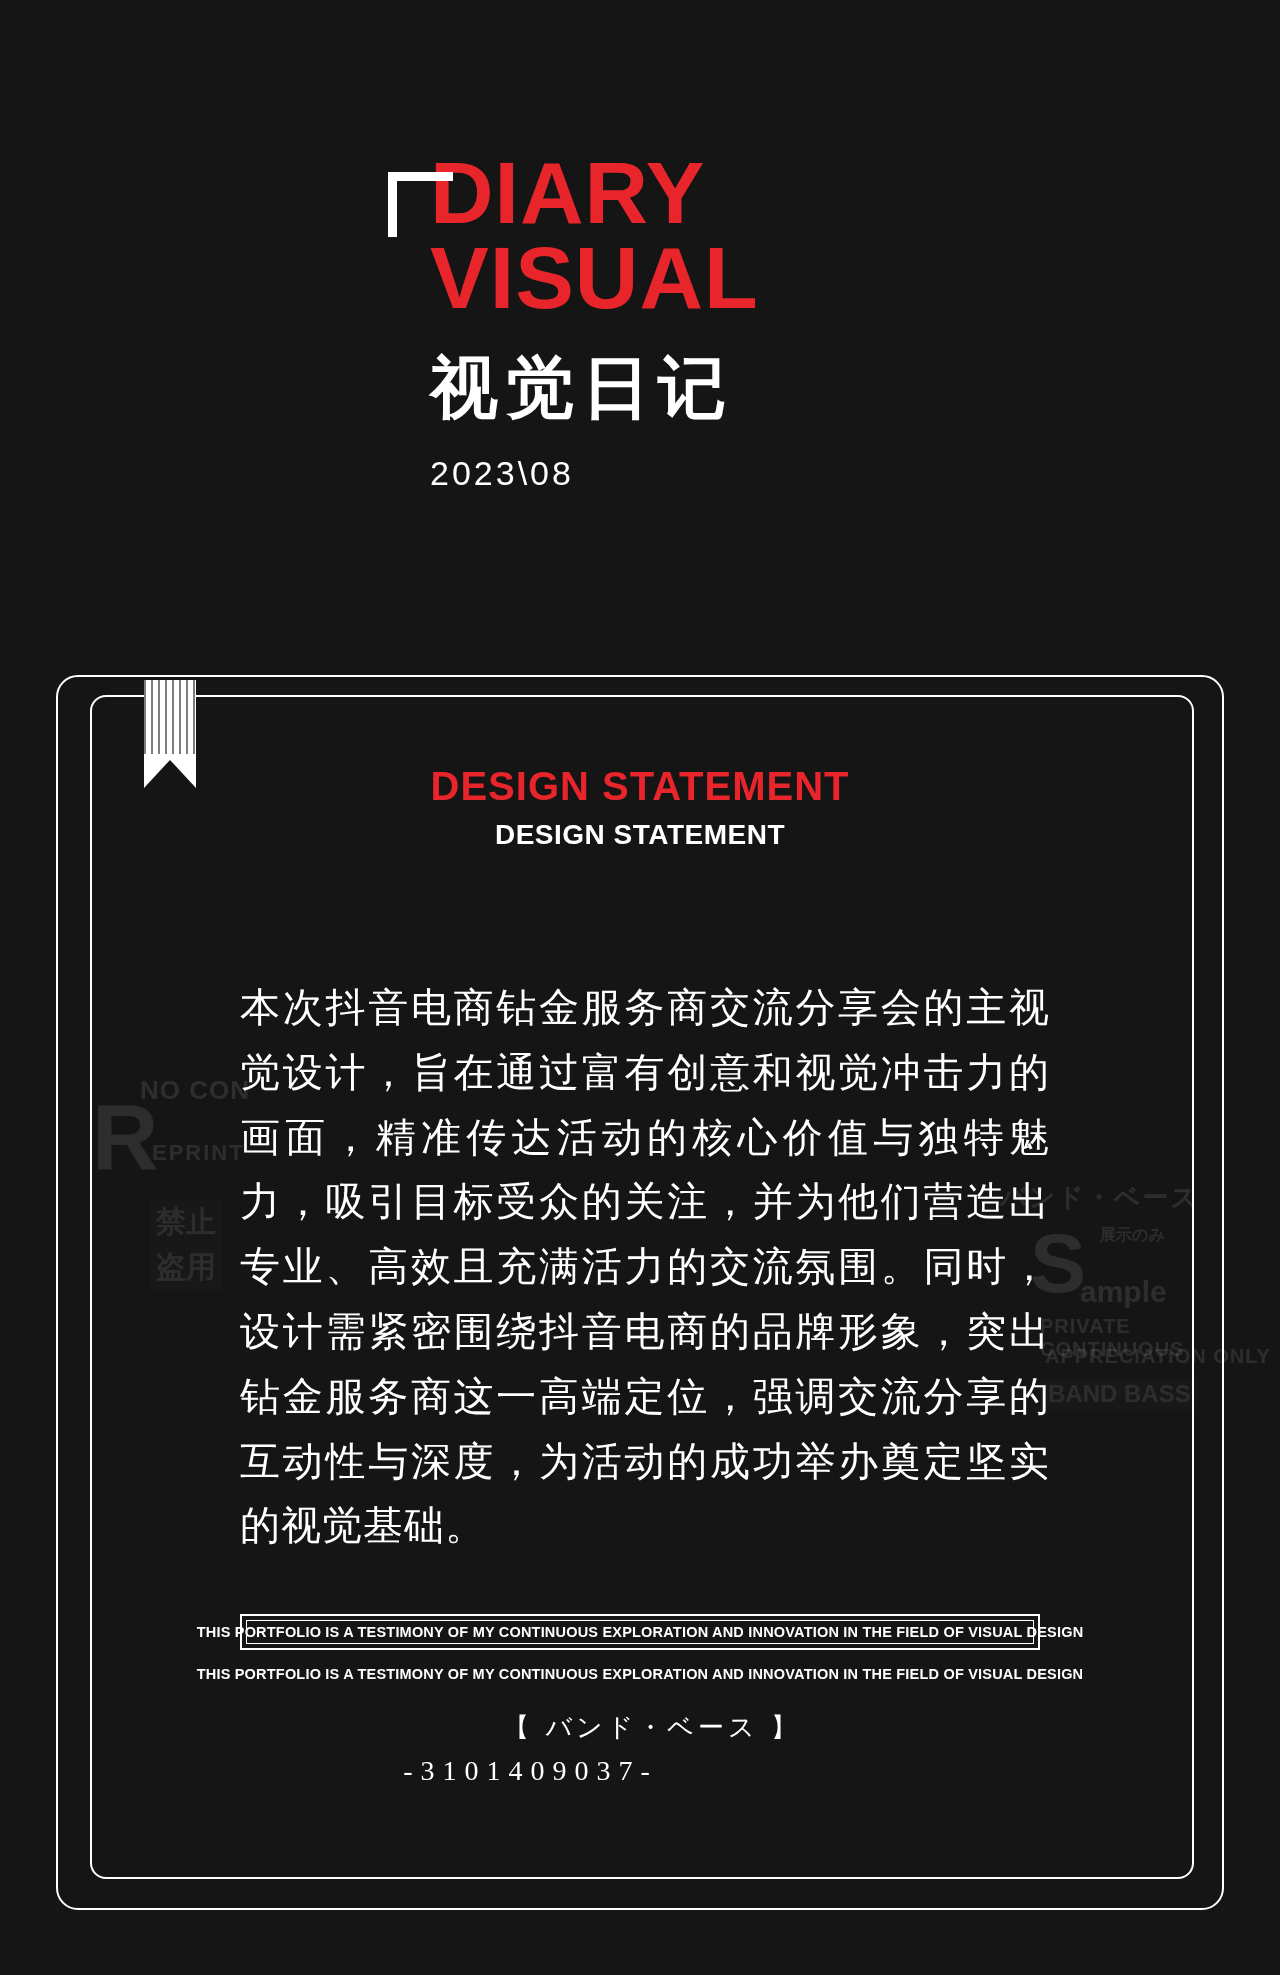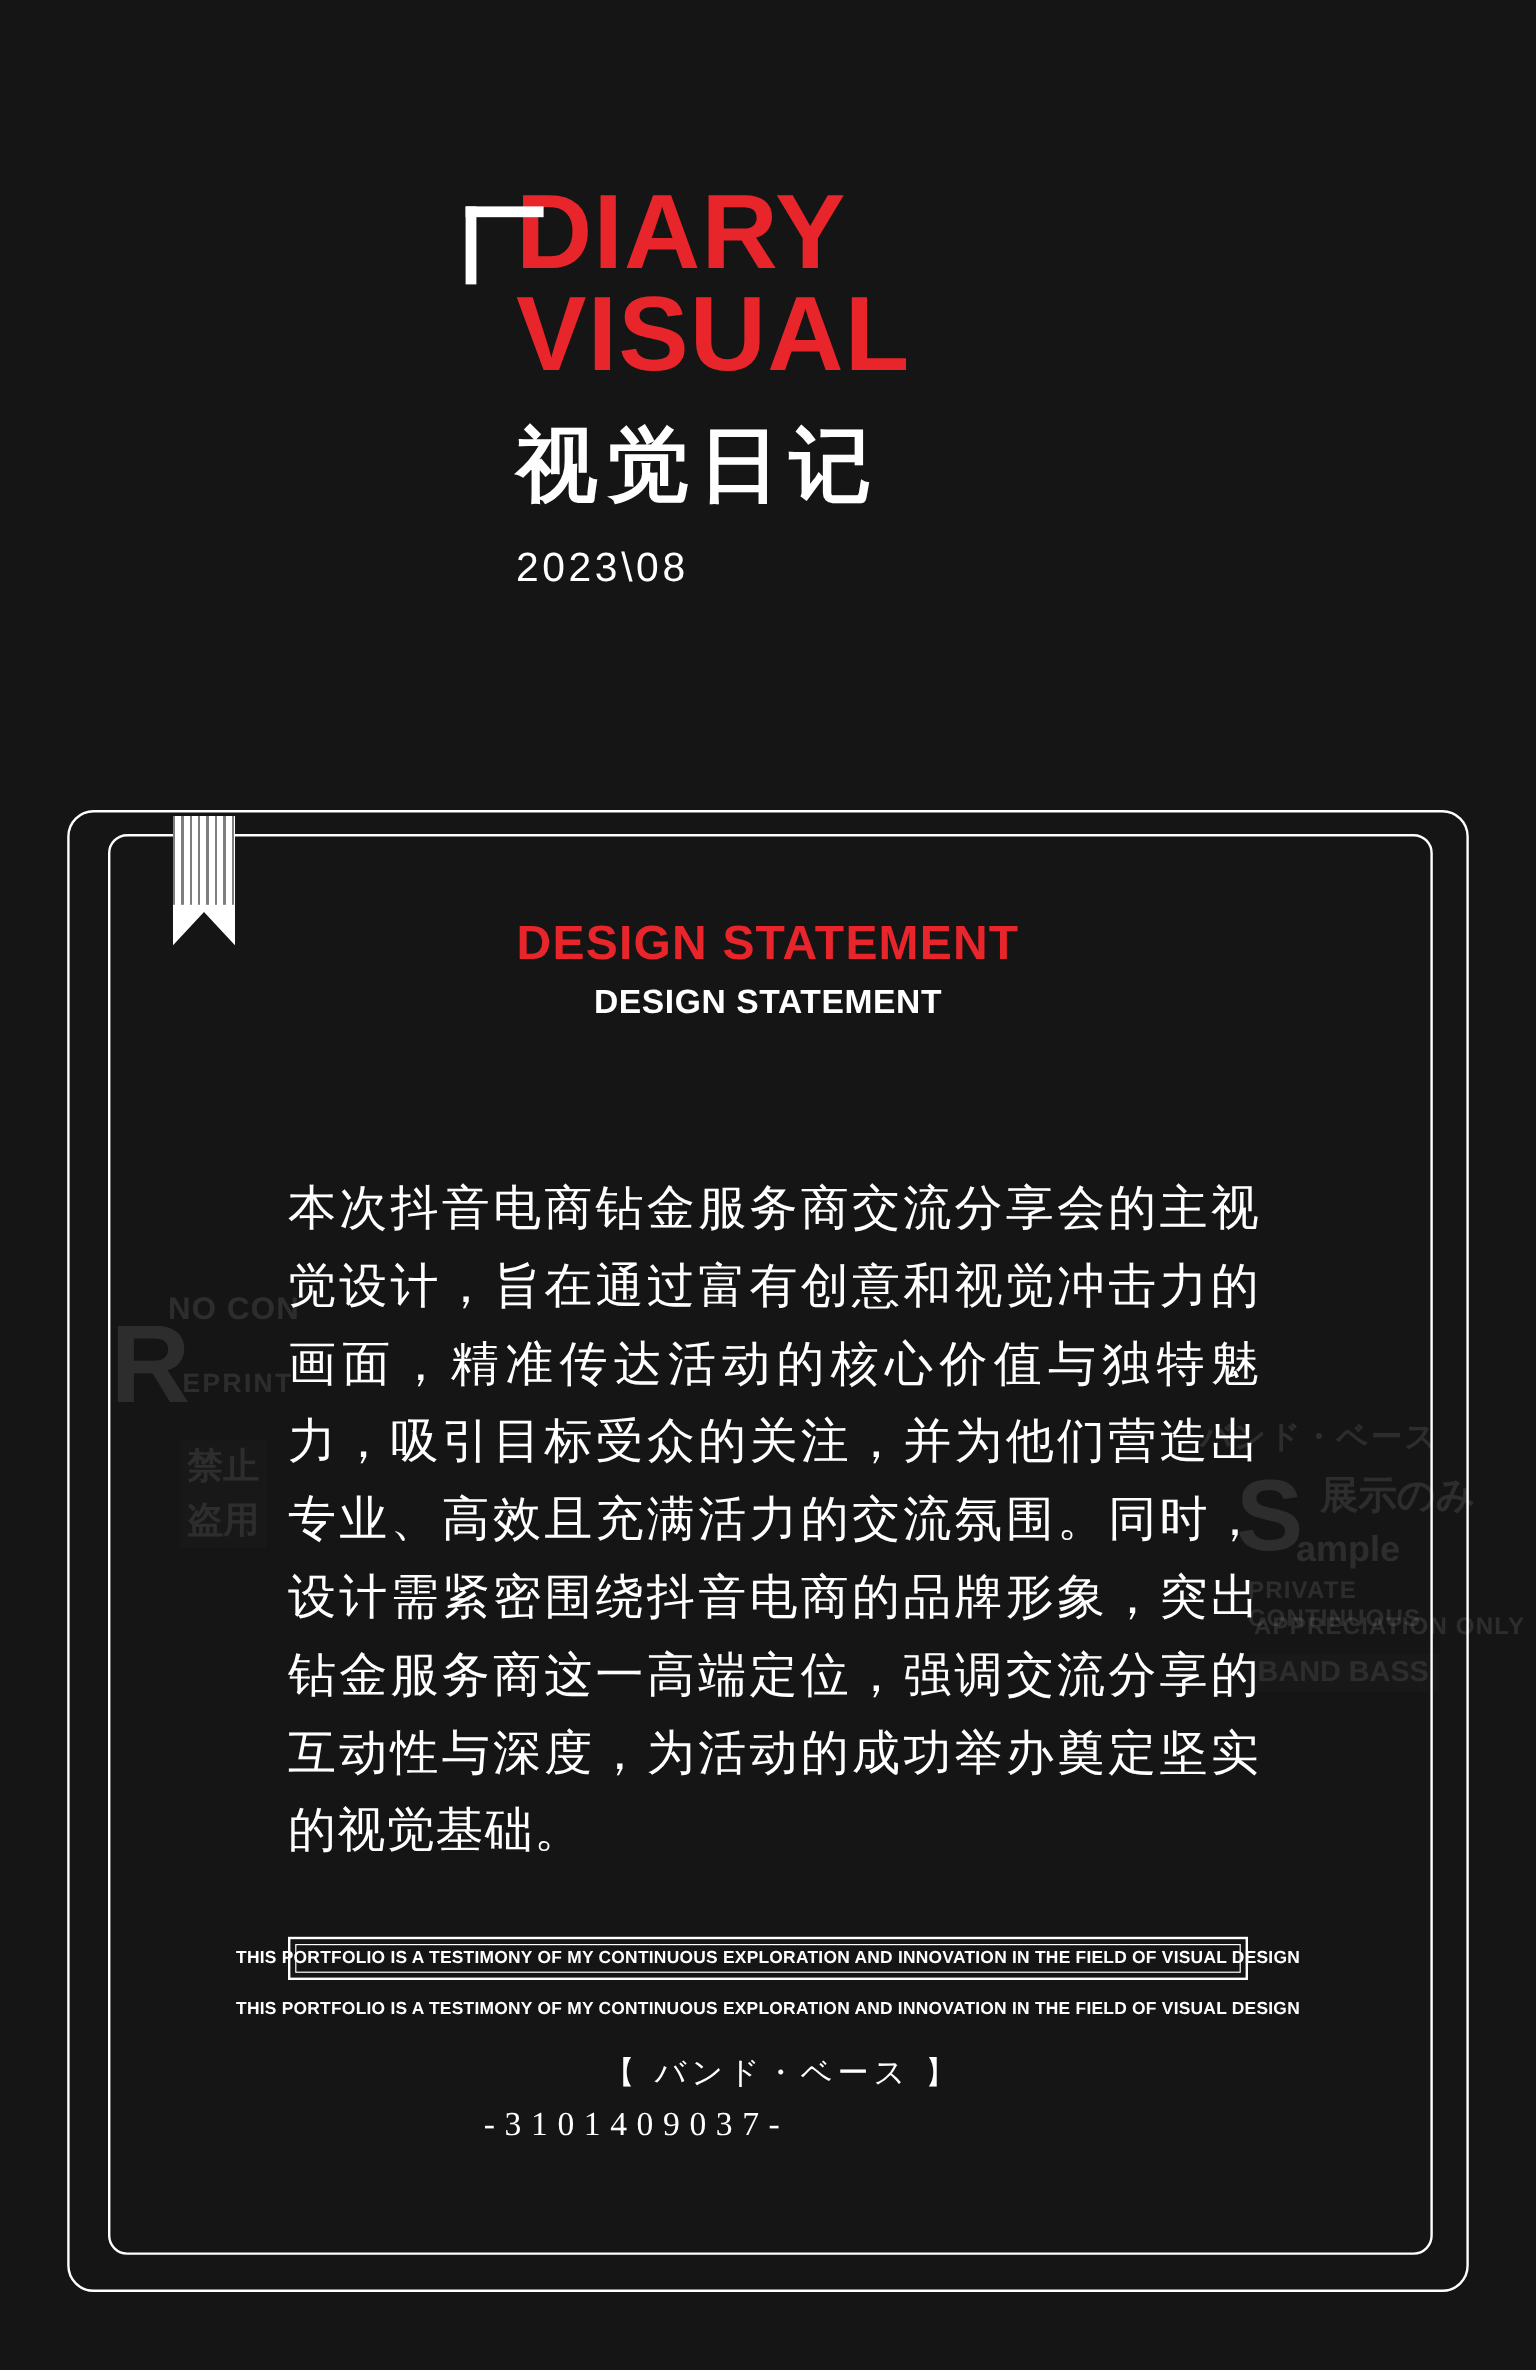--- a/index.html
+++ b/index.html
@@ -138,21 +138,21 @@
     font-weight: bold;
     pointer-events: none;
     user-select: none;
   }
   .wm-no { left: 140px; top: 1075px; font-size: 26px; letter-spacing: 1px; }
   .wm-r  { left: 92px;  top: 1085px; font-size: 92px; }
   .wm-rep{ left: 152px; top: 1140px; font-size: 22px; letter-spacing: 2px; }
   .wm-cn1{ left: 150px; top: 1200px; font-size: 30px; background: rgba(255,255,255,.12); padding: 2px 6px; }
   .wm-cn2{ left: 150px; top: 1245px; font-size: 30px; background: rgba(255,255,255,.12); padding: 2px 6px; }
   .wm-jp { left: 1000px; top: 1180px; font-size: 26px; letter-spacing: 2px; }
-  .wm-jp2{ left: 1100px; top: 1225px; font-size: 32px; }
+  .wm-jp2{ left: 1100px; top: 1225px; font-size: 16px; }
   .wm-s  { left: 1030px; top: 1215px; font-size: 84px; }
   .wm-sam{ left: 1080px; top: 1275px; font-size: 30px; }
   .wm-pm { left: 1040px; top: 1315px; font-size: 20px; letter-spacing: 1px; }
   .wm-ap { left: 1045px; top: 1345px; font-size: 20px; letter-spacing: 1px; }
   .wm-bb { left: 1040px; top: 1378px; font-size: 24px; background: rgba(255,255,255,.12); padding: 2px 8px; }
 
   
   .body-text {
     position: absolute;
     left: 240px;

